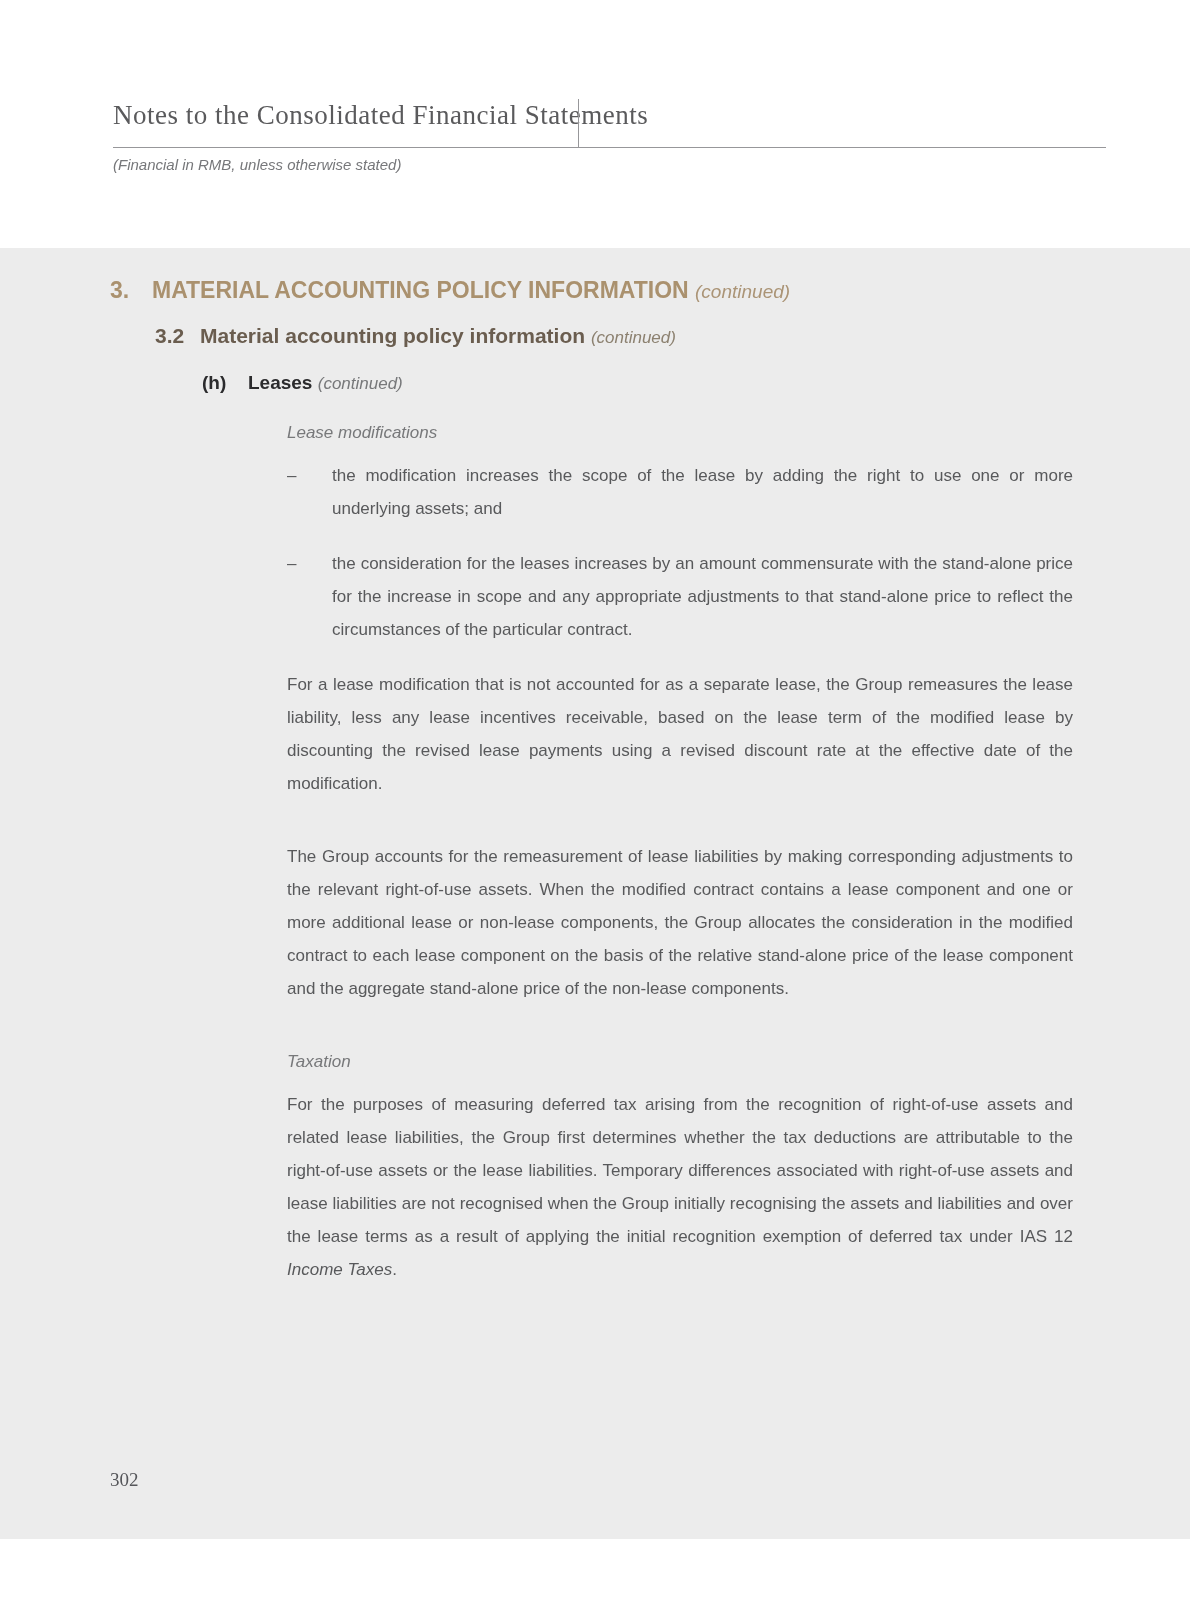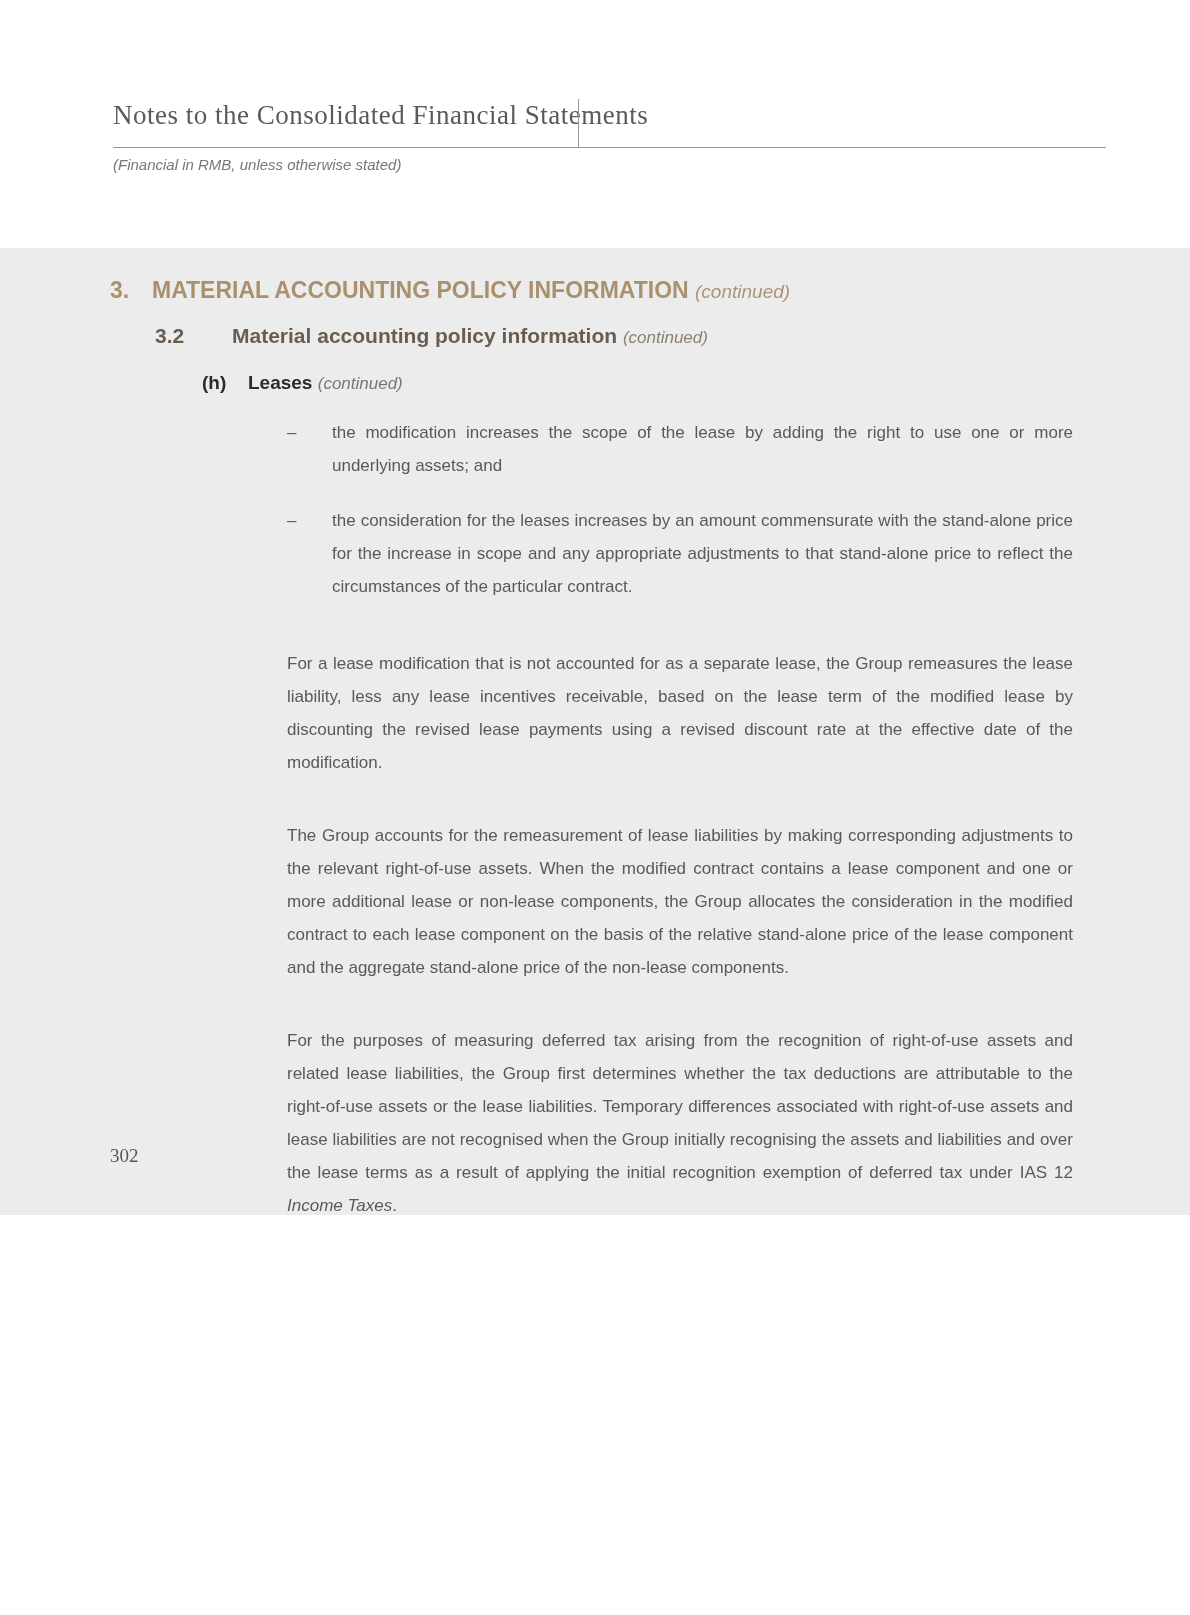--- a/index.html
+++ b/index.html
@@ -4,21 +4,21 @@
 <style>
   html, body { margin: 0; padding: 0; }
   body {
     width: 1190px;
     font-family: "Liberation Sans", sans-serif;
     background: #ffffff;
   }
   .page {
     position: relative;
     width: 1190px;
-    height: 1215px;
+    height: 1539px;
     background: #ffffff;
     overflow: hidden;
   }
 
   
   .page-header {
     position: absolute;
     top: 0; left: 0; right: 0;
     height: 248px;
     background: #ffffff;
@@ -94,21 +94,20 @@
   }
 
   
   .subsec {
     margin: 0 117px 20px 155px;
     display: flex;
     color: #6a5d4f;
     font-weight: 700;
     font-size: 21px;
     line-height: 26px;
-    gap: 32px;
   }
   .subsec-num { width: 45px; flex: none; }
   .subsec-continued {
     font-weight: 400;
     font-style: italic;
     font-size: 17px;
     color: #8c8170;
   }
 
   
@@ -206,36 +205,38 @@
     </div>
 
     <div class="item-h">
       <span class="item-h-num">(h)</span>
       <span><span>Leases </span><span class="continued-plain">(continued)</span></span>
     </div>
 
 
     <div class="body-col">
 
+      <div class="run-head" style="margin-top:0;">Lease modifications</div>
 
 
       <div class="bullet">
         <span class="bullet-marker">–</span>
         <span class="bullet-text">the modification increases the scope of the lease by adding the right to use one or more underlying assets; and</span>
       </div>
 
       <div class="bullet">
         <span class="bullet-marker">–</span>
         <span class="bullet-text">the consideration for the leases increases by an amount commensurate with the stand-alone price for the increase in scope and any appropriate adjustments to that stand-alone price to reflect the circumstances of the particular contract.</span>
       </div>
 
       <p class="para">For a lease modification that is not accounted for as a separate lease, the Group remeasures the lease liability, less any lease incentives receivable, based on the lease term of the modified lease by discounting the revised lease payments using a revised discount rate at the effective date of the modification.</p>
 
       <p class="para">The Group accounts for the remeasurement of lease liabilities by making corresponding adjustments to the relevant right-of-use assets. When the modified contract contains a lease component and one or more additional lease or non-lease components, the Group allocates the consideration in the modified contract to each lease component on the basis of the relative stand-alone price of the lease component and the aggregate stand-alone price of the non-lease components.</p>
 
+      <div class="run-head">Taxation</div>
 
       <p class="para"><span>For the purposes of measuring deferred tax arising from the recognition of right-of-use assets and related lease liabilities, the Group first determines whether the tax deductions are attributable to the right-of-use assets or the lease liabilities. Temporary differences associated with right-of-use assets and lease liabilities are not recognised when the Group initially recognising the assets and liabilities and over the lease terms as a result of applying the initial recognition exemption of deferred tax under IAS 12 </span><span class="italic-ref">Income Taxes</span><span>.</span></p>
 
     </div>
   </div>
 
   <div class="page-number">302</div>
 
 </div>
 

